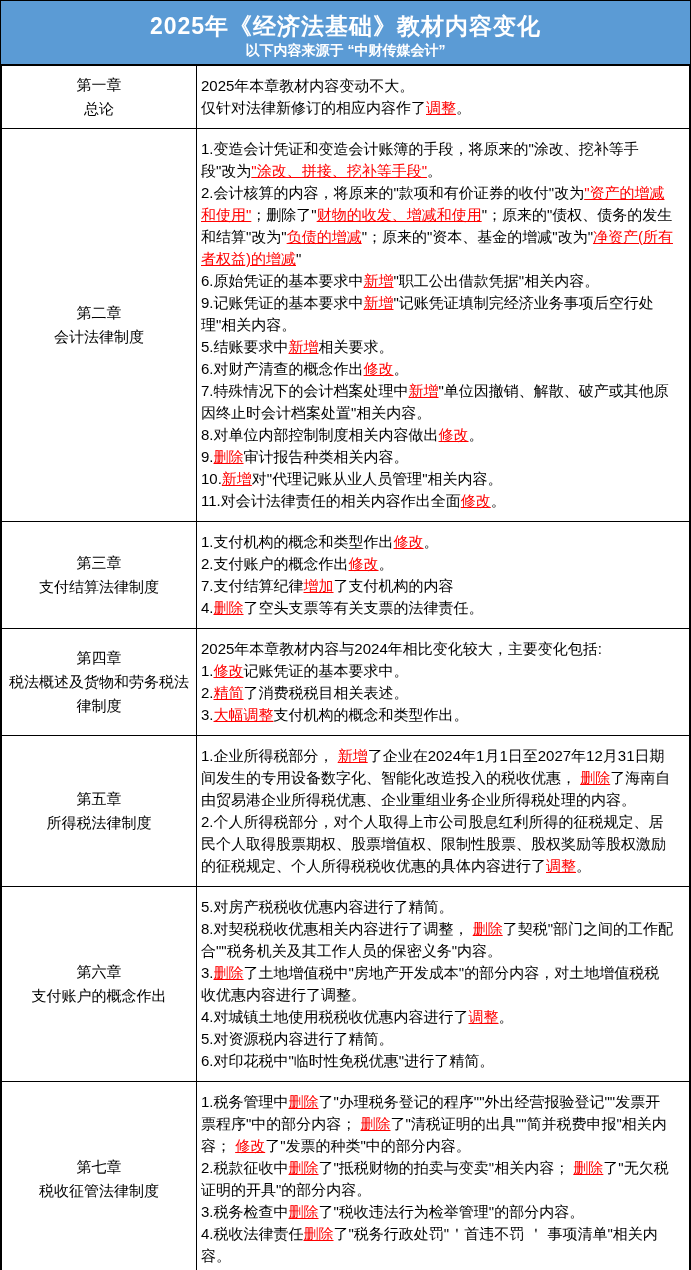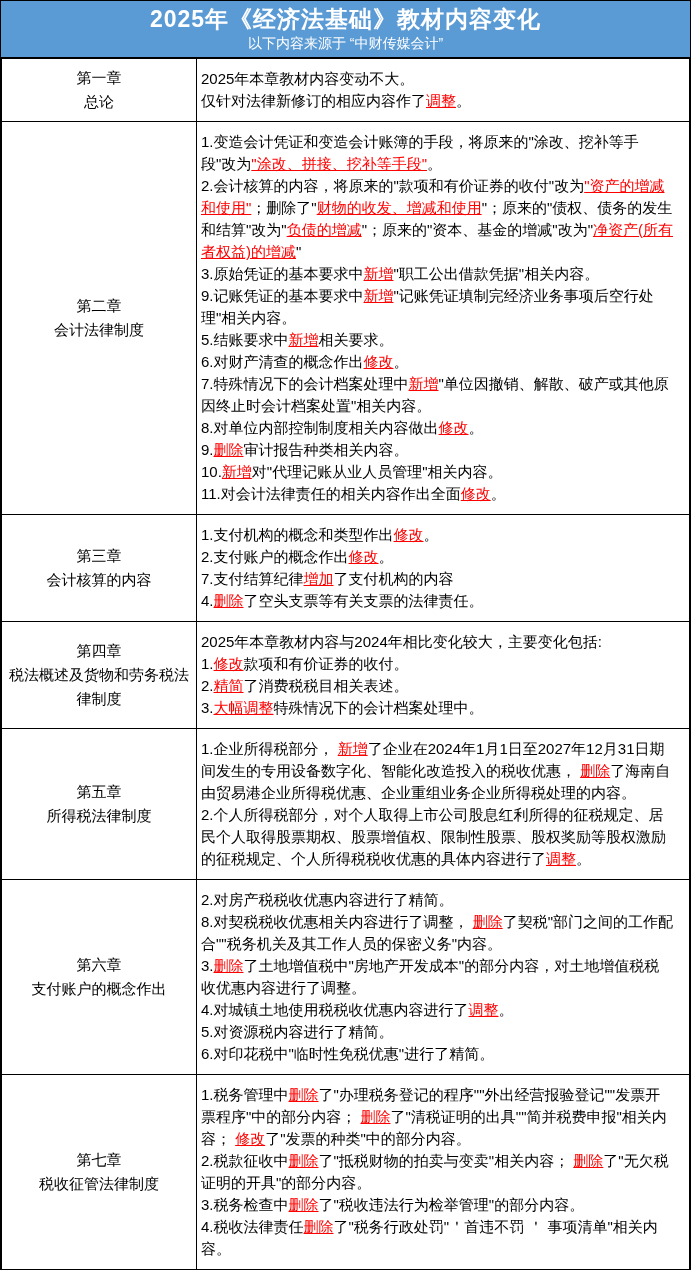--- a/index.html
+++ b/index.html
@@ -17,32 +17,32 @@
     color:var(--text);
   }
   .sheet{
     width:691px;
     border:1px solid var(--border);
   }
   .page-header{
     background:var(--header-bg);
     color:var(--header-text);
     text-align:center;
-    padding:3px 0 5px 0;
+    padding:10px 0 5px 0;
     border-bottom:1px solid var(--border);
   }
   .page-title{
     font-size:23px;
     font-weight:bold;
     line-height:30px;
     letter-spacing:1px;
   }
   .page-subtitle{
     font-size:14px;
-    font-weight:normal;
+    font-weight:bold;
     line-height:18px;
   }
   table{
     width:100%;
     border-collapse:collapse;
     table-layout:fixed;
   }
   td{
     border:1px solid var(--border);
     vertical-align:middle;
@@ -83,72 +83,72 @@
           </td>
         </tr>
         <tr>
           <td class="chapter-cell">
             <div>第二章</div>
             <div>会计法律制度</div>
           </td>
           <td class="content-cell">
             <div class="para"><span>1.变造会计凭证和变造会计账簿的手段，将原来的"涂改、挖补等手段"改为</span><span class="red">"涂改、拼接、挖补等手段"</span><span>。</span></div>
             <div class="para"><span>2.会计核算的内容，将原来的"款项和有价证券的收付"改为</span><span class="red">"资产的增减和使用"</span><span>；删除了"</span><span class="red">财物的收发、增减和使用</span><span>"；原来的"债权、债务的发生和结算"改为"</span><span class="red">负债的增减</span><span>"；原来的"资本、基金的增减"改为"</span><span class="red">净资产(所有者权益)的增减</span><span>"</span></div>
-            <div class="para"><span>3.原始凭证的基本要求中</span><span class="red">新增</span><span>"职工公出借款凭据"相关内容。</span></div>
+            <div class="para"><span>6.原始凭证的基本要求中</span><span class="red">新增</span><span>"职工公出借款凭据"相关内容。</span></div>
             <div class="para"><span>9.记账凭证的基本要求中</span><span class="red">新增</span><span>"记账凭证填制完经济业务事项后空行处理"相关内容。</span></div>
             <div class="para"><span>5.结账要求中</span><span class="red">新增</span><span>相关要求。</span></div>
             <div class="para"><span>6.对财产清查的概念作出</span><span class="red">修改</span><span>。</span></div>
             <div class="para"><span>7.特殊情况下的会计档案处理中</span><span class="red">新增</span><span>"单位因撤销、解散、破产或其他原因终止时会计档案处置"相关内容。</span></div>
             <div class="para"><span>8.对单位内部控制制度相关内容做出</span><span class="red">修改</span><span>。</span></div>
             <div class="para"><span>9.</span><span class="red">删除</span><span>审计报告种类相关内容。</span></div>
             <div class="para"><span>10.</span><span class="red">新增</span><span>对"代理记账从业人员管理"相关内容。</span></div>
             <div class="para"><span>11.对会计法律责任的相关内容作出全面</span><span class="red">修改</span><span>。</span></div>
           </td>
         </tr>
         <tr>
           <td class="chapter-cell">
             <div>第三章</div>
-            <div>会计核算的内容</div>
+            <div>支付结算法律制度</div>
           </td>
           <td class="content-cell">
             <div class="para"><span>1.支付机构的概念和类型作出</span><span class="red">修改</span><span>。</span></div>
             <div class="para"><span>2.支付账户的概念作出</span><span class="red">修改</span><span>。</span></div>
             <div class="para"><span>7.支付结算纪律</span><span class="red">增加</span><span>了支付机构的内容</span></div>
             <div class="para"><span>4.</span><span class="red">删除</span><span>了空头支票等有关支票的法律责任。</span></div>
           </td>
         </tr>
         <tr>
           <td class="chapter-cell">
             <div>第四章</div>
             <div>税法概述及货物和劳务税法律制度</div>
           </td>
           <td class="content-cell">
             <div class="para"><span>2025年本章教材内容与2024年相比变化较大，主要变化包括:</span></div>
-            <div class="para"><span>1.</span><span class="red">修改</span><span>款项和有价证券的收付。</span></div>
+            <div class="para"><span>1.</span><span class="red">修改</span><span>记账凭证的基本要求中。</span></div>
             <div class="para"><span>2.</span><span class="red">精简</span><span>了消费税税目相关表述。</span></div>
-            <div class="para"><span>3.</span><span class="red">大幅调整</span><span>特殊情况下的会计档案处理中。</span></div>
+            <div class="para"><span>3.</span><span class="red">大幅调整</span><span>支付机构的概念和类型作出。</span></div>
           </td>
         </tr>
         <tr>
           <td class="chapter-cell">
             <div>第五章</div>
             <div>所得税法律制度</div>
           </td>
           <td class="content-cell">
             <div class="para"><span>1.企业所得税部分， </span><span class="red">新增</span><span>了企业在2024年1月1日至2027年12月31日期间发生的专用设备数字化、智能化改造投入的税收优惠， </span><span class="red">删除</span><span>了海南自由贸易港企业所得税优惠、企业重组业务企业所得税处理的内容。</span></div>
             <div class="para"><span>2.个人所得税部分，对个人取得上市公司股息红利所得的征税规定、居民个人取得股票期权、股票增值权、限制性股票、股权奖励等股权激励的征税规定、个人所得税税收优惠的具体内容进行了</span><span class="red">调整</span><span>。</span></div>
           </td>
         </tr>
         <tr>
           <td class="chapter-cell">
             <div>第六章</div>
             <div>支付账户的概念作出</div>
           </td>
           <td class="content-cell">
-            <div class="para"><span>2.对房产税税收优惠内容进行了精简。</span></div>
+            <div class="para"><span>5.对房产税税收优惠内容进行了精简。</span></div>
             <div class="para"><span>8.对契税税收优惠相关内容进行了调整， </span><span class="red">删除</span><span>了契税"部门之间的工作配合""税务机关及其工作人员的保密义务"内容。</span></div>
             <div class="para"><span>3.</span><span class="red">删除</span><span>了土地增值税中"房地产开发成本"的部分内容，对土地增值税税收优惠内容进行了调整。</span></div>
             <div class="para"><span>4.对城镇土地使用税税收优惠内容进行了</span><span class="red">调整</span><span>。</span></div>
             <div class="para"><span>5.对资源税内容进行了精简。</span></div>
             <div class="para"><span>6.对印花税中"临时性免税优惠"进行了精简。</span></div>
           </td>
         </tr>
         <tr>
           <td class="chapter-cell">
             <div>第七章</div>

